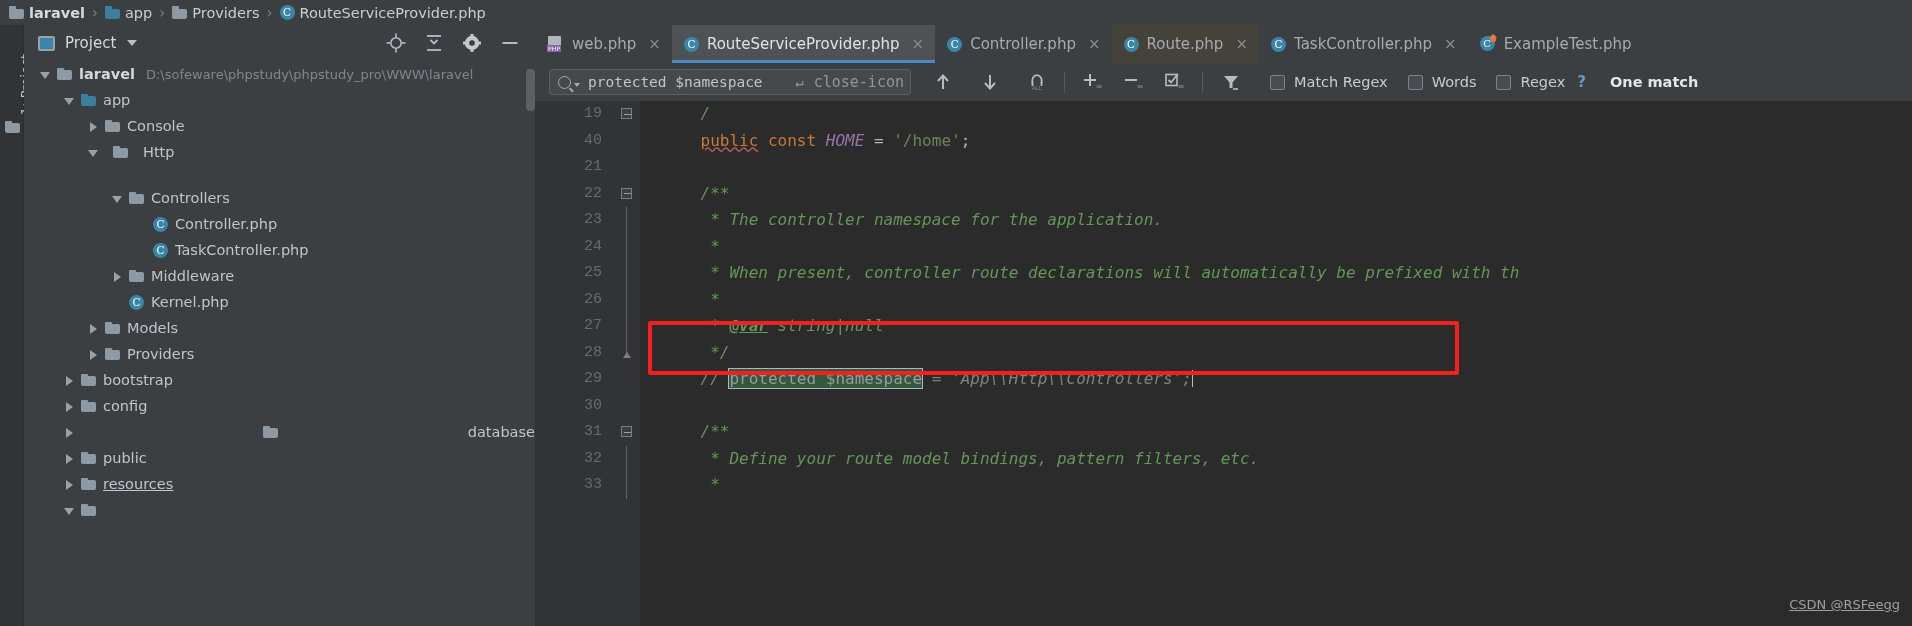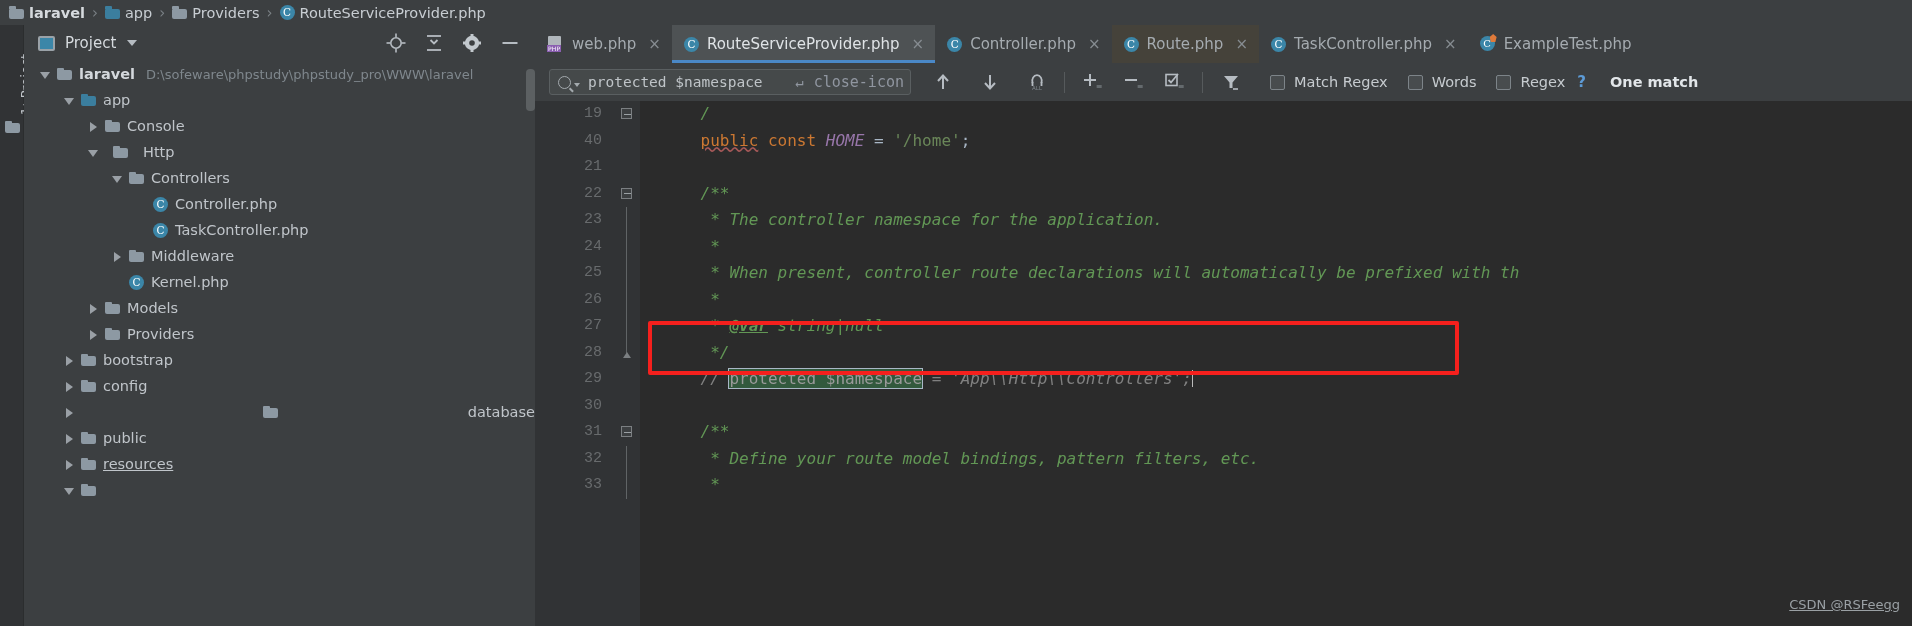--- a/index.html
+++ b/index.html
@@ -414,21 +414,21 @@
           </span>
           <span class="lbl">Console</span>
         </div>
         <div class="row" style="padding-left: 64px; gap: 8px;">
           <span class="arrow down"></span>
           <span class="folder-ico">
             <i></i>
           </span>
           <span class="lbl">Http</span>
         </div>
-        <div class="row" style="padding-left: 88px;">
+        <div class="row" style="padding-left: 88px; margin-top: 20px;">
           <span class="arrow down"></span>
           <span class="folder-ico">
             <i></i>
           </span>
           <span class="lbl">Controllers</span>
         </div>
         <div class="row" style="padding-left: 112px;">
           <span class="arrow none"></span>
           <span class="cls-ico">C</span>
           <span class="lbl">Controller.php</span>

